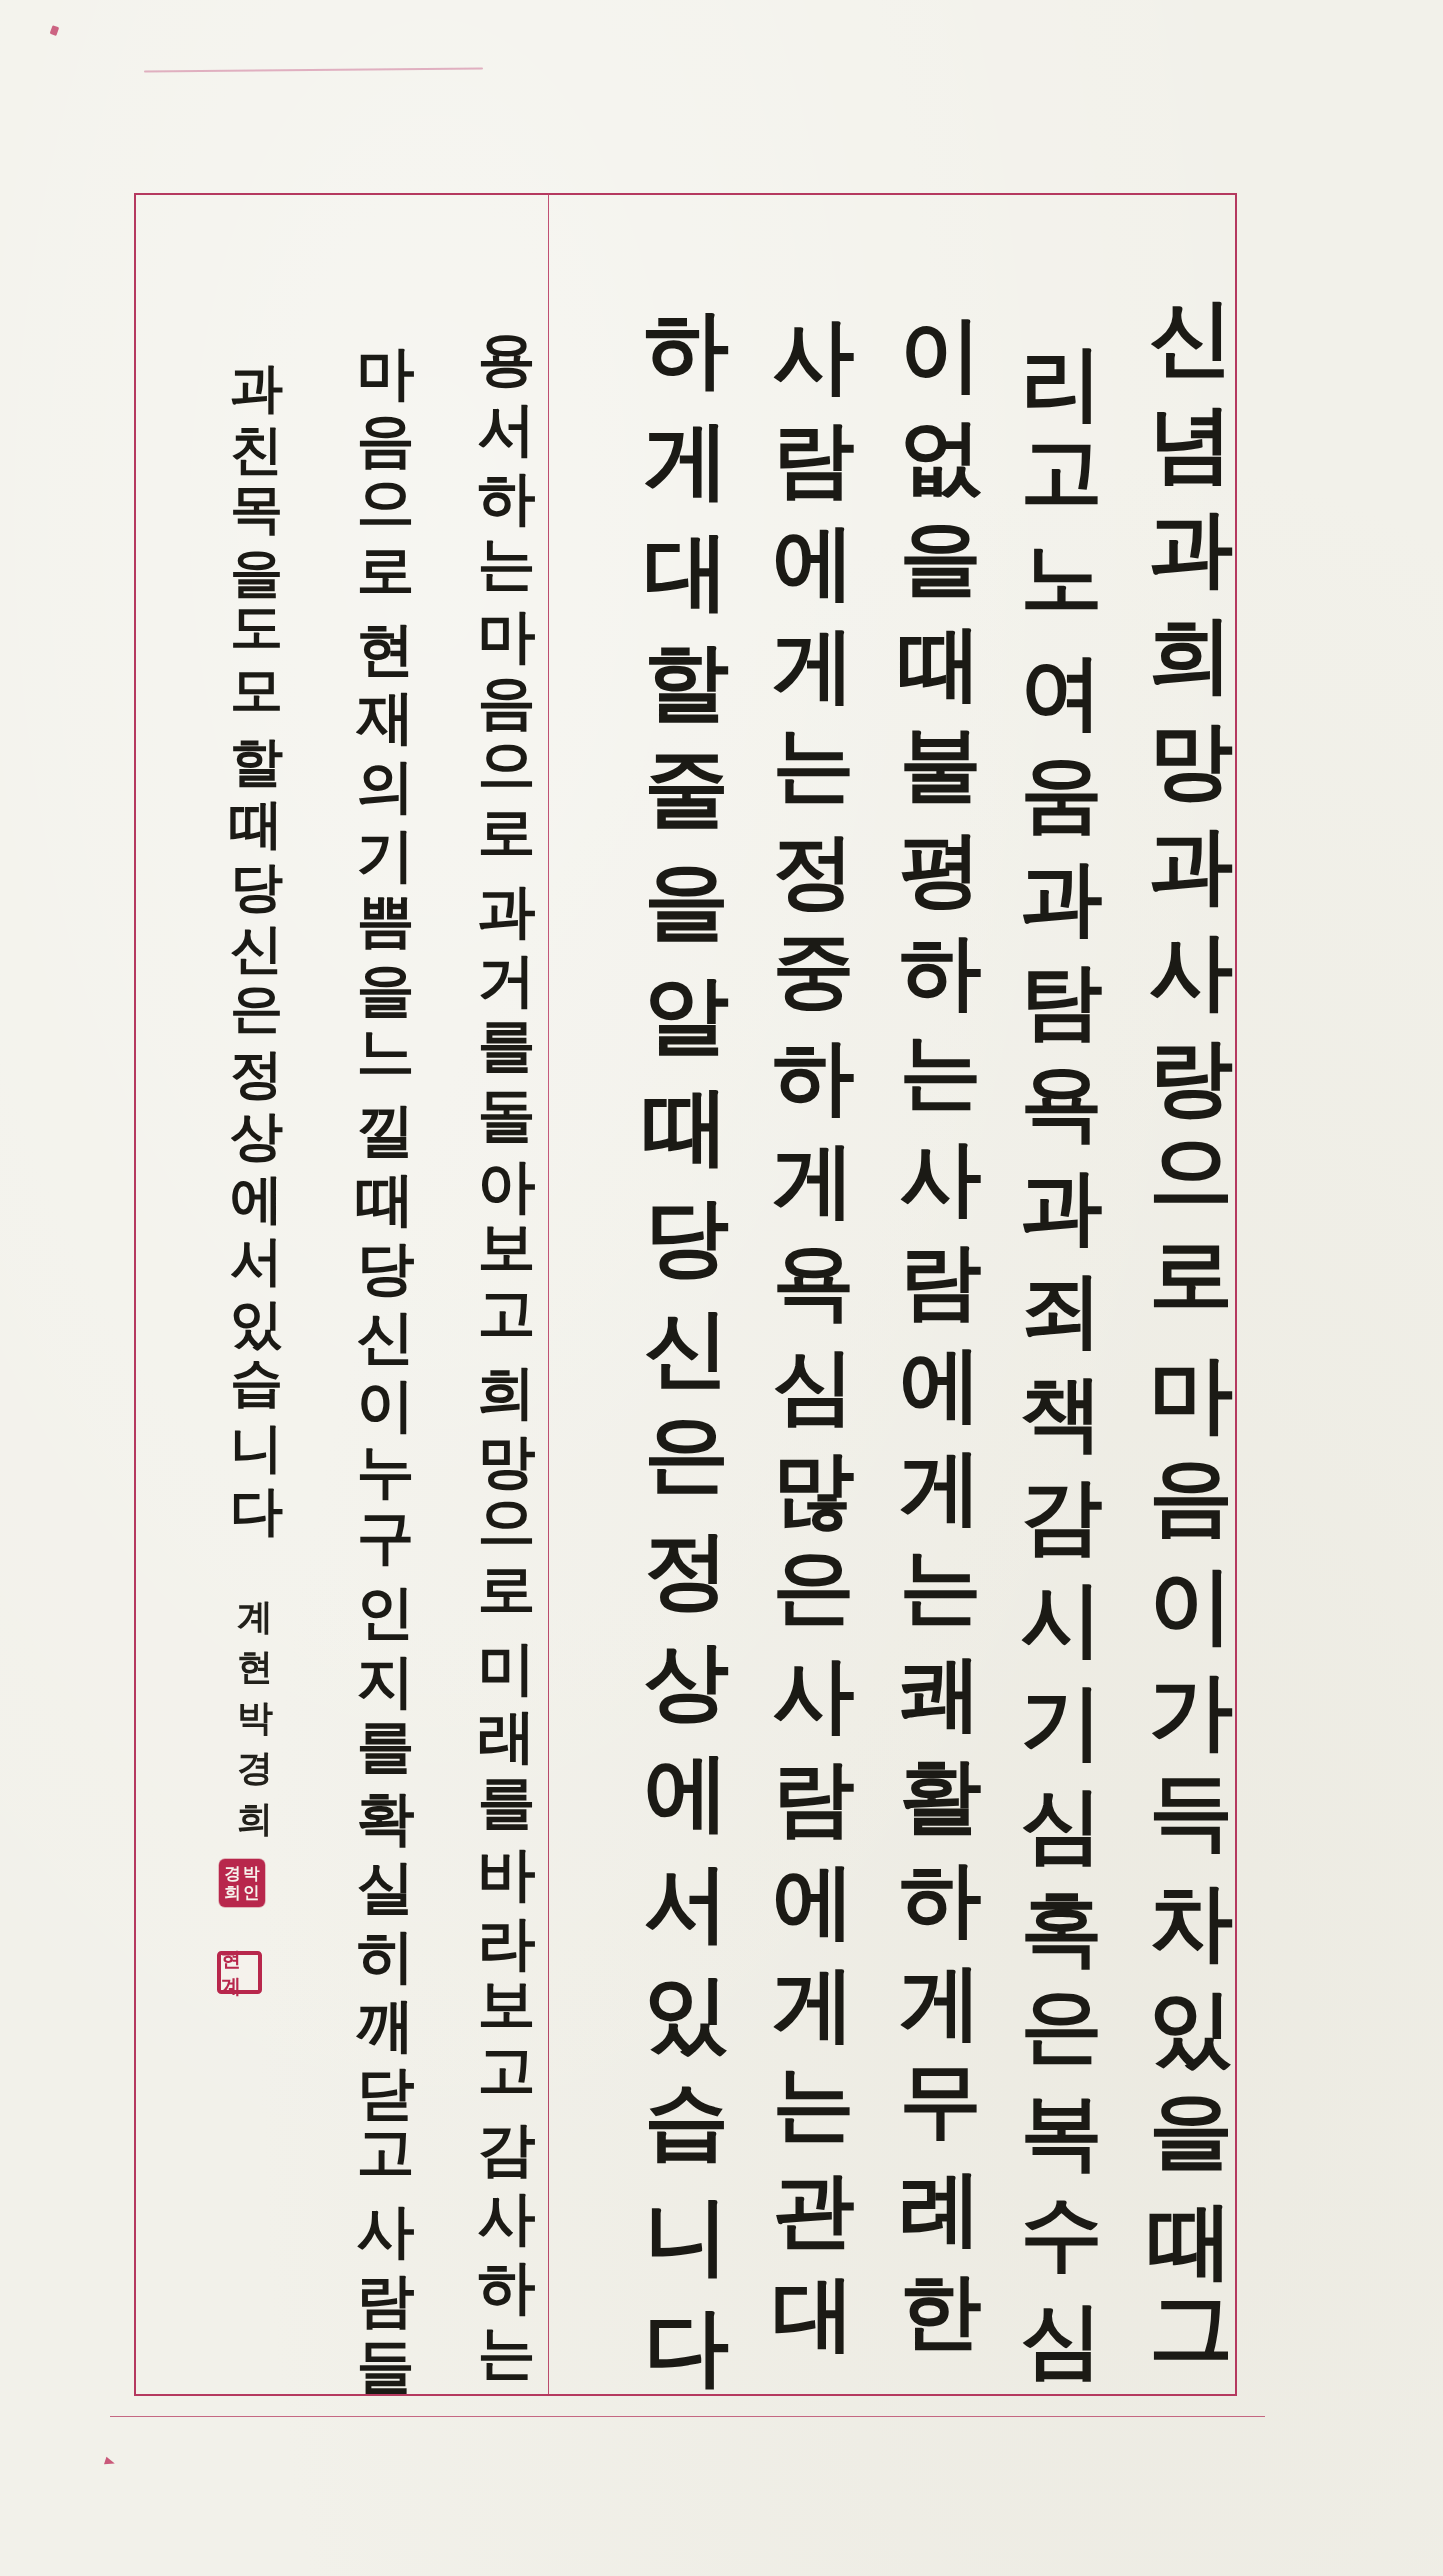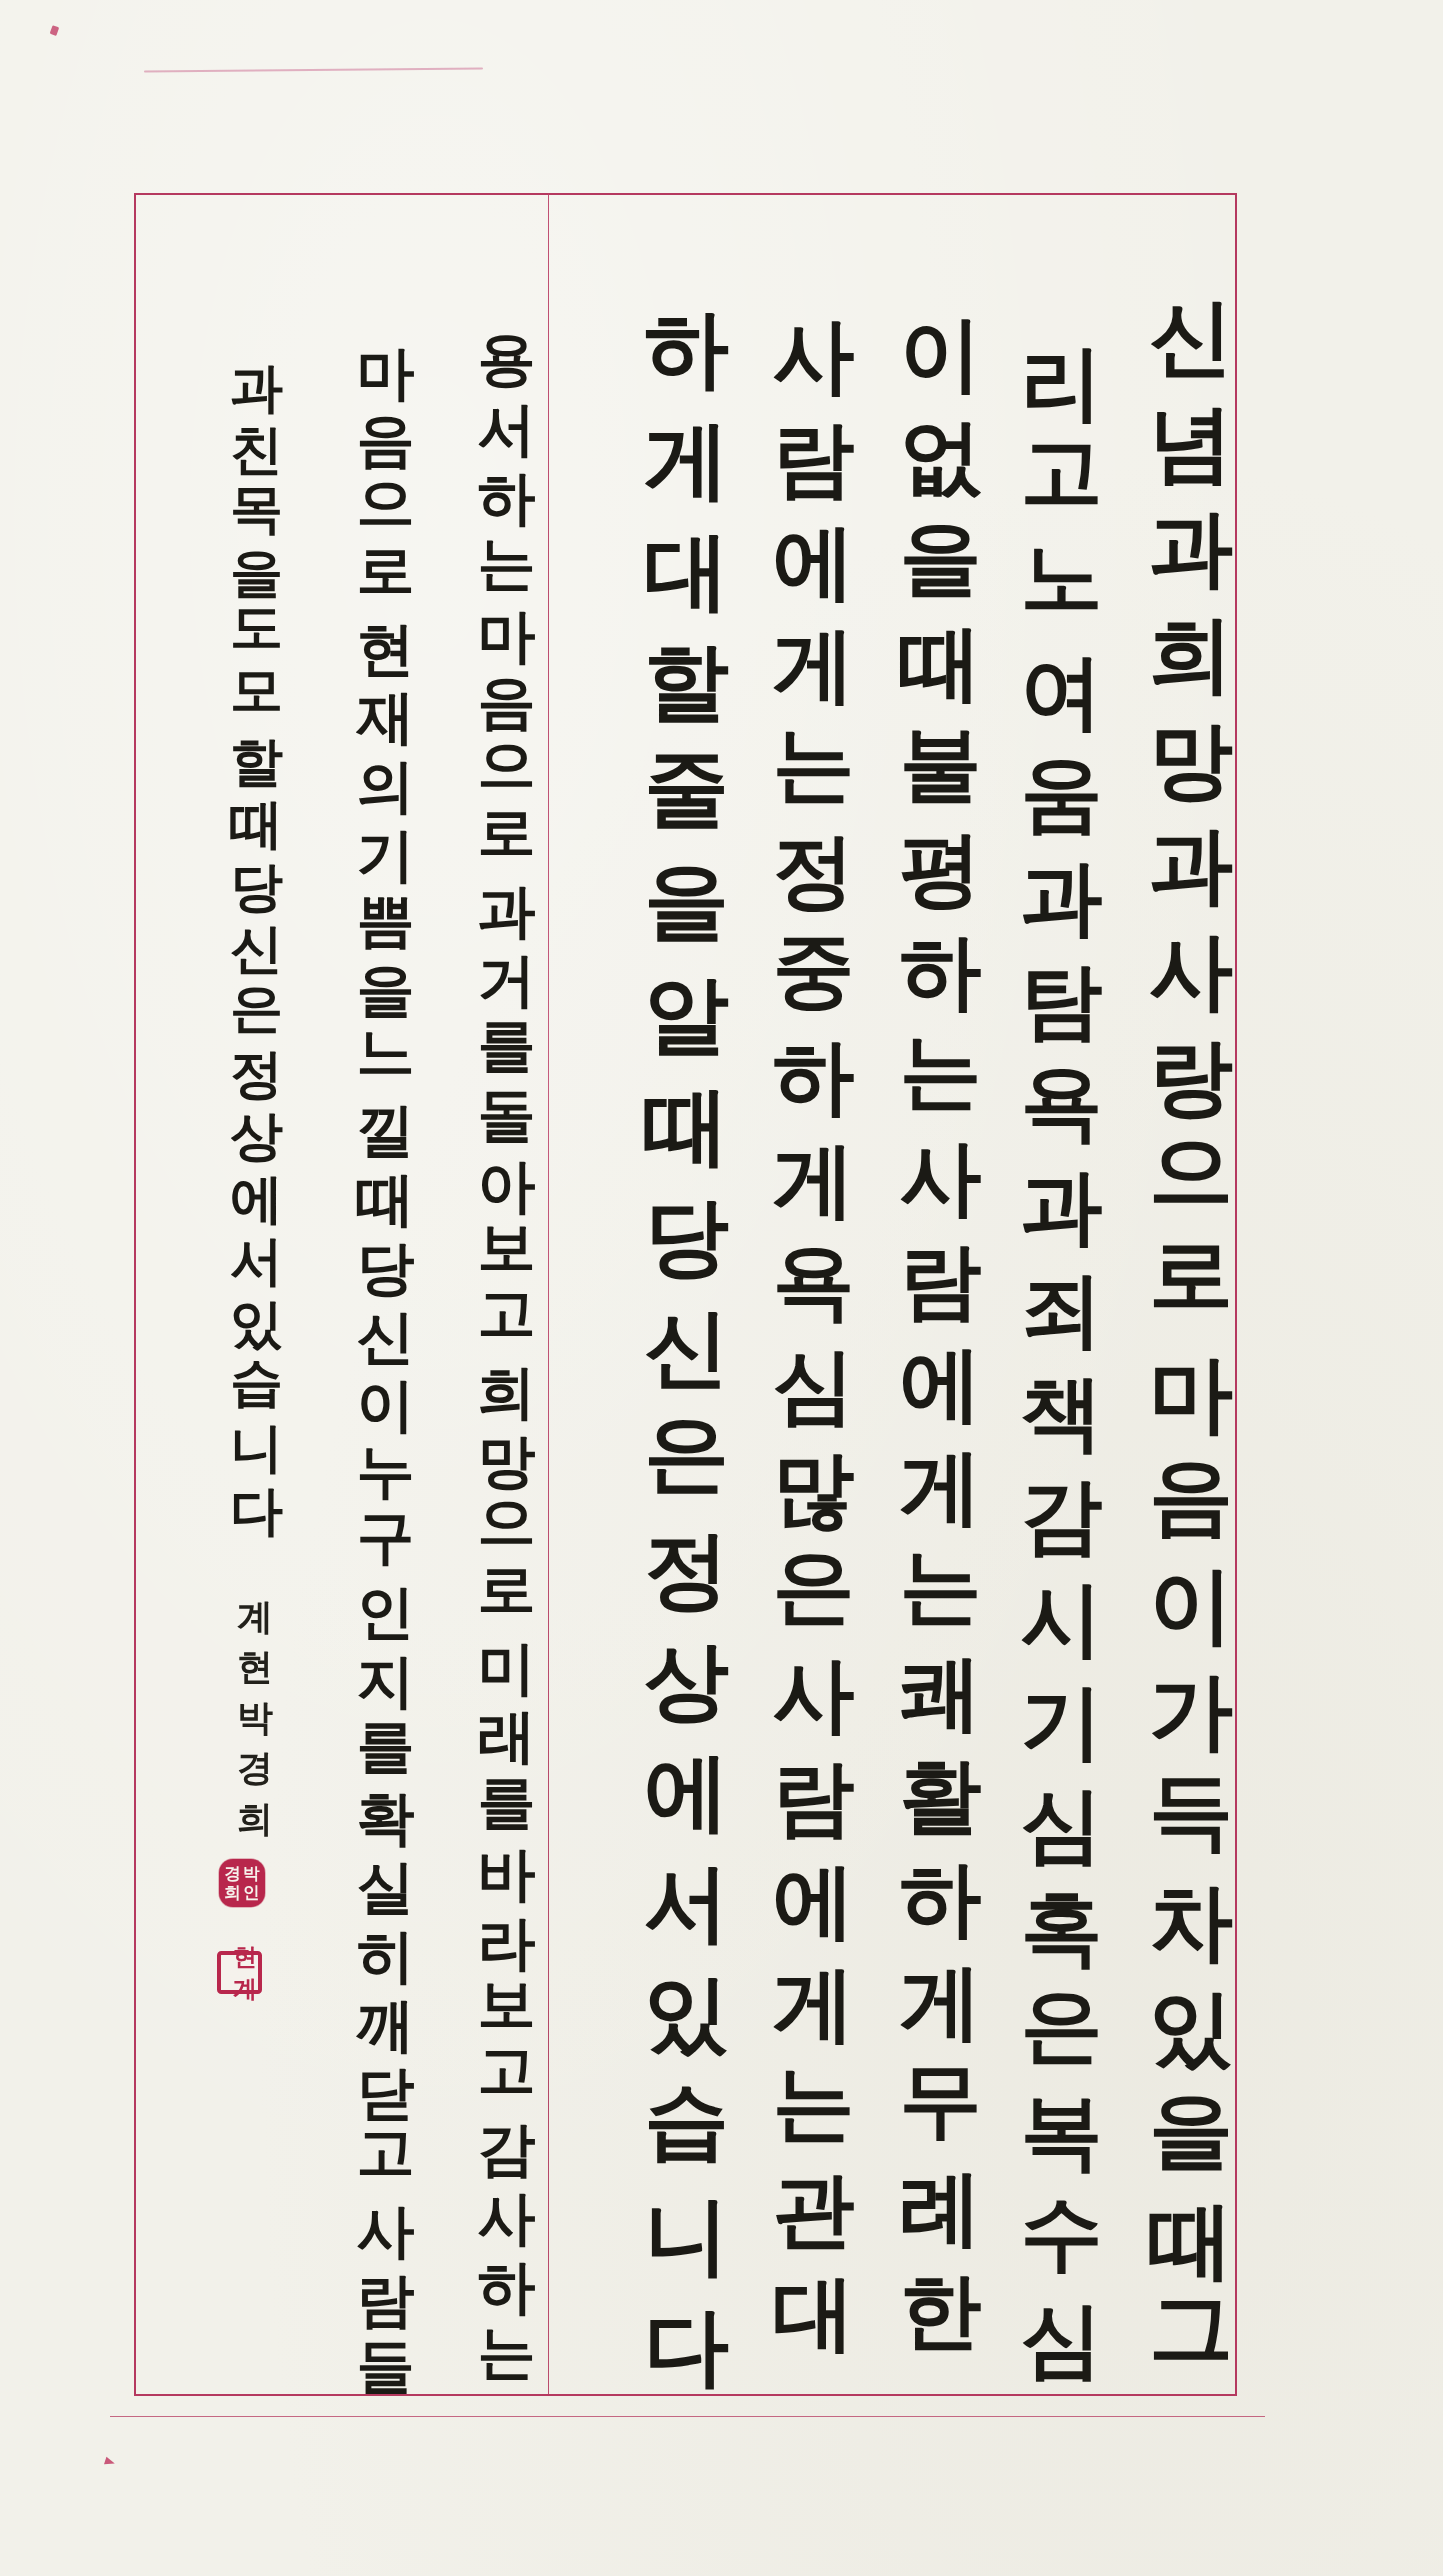--- a/index.html
+++ b/index.html
@@ -53,35 +53,34 @@
   .c3{left:887px;top:258px;font-size:82px;letter-spacing:21px;}
   .c4{left:760px;top:260px;font-size:82px;letter-spacing:21px;}
   .c5{left:631px; top:249px;font-size:85px;letter-spacing:26px;}
   .c6{left:468px; top:292px;font-size:58px; letter-spacing:10.8px;}
   .c7{left:347px; top:305px;font-size:58px; letter-spacing:10.8px;}
   .c8{left:222px; top:325px;font-size:53px; letter-spacing:9.4px;}
   .sig{left:231px;top:1574px;font-size:36px;letter-spacing:14.4px;color:#22211b;font-weight:bold;}
   
   .seal-solid{
     position:absolute;left:219px;top:1859px;width:46px;height:48px;
-    background:#b8274c;border-radius:14px;
+    background:#b8274c;border-radius:6px;
     display:flex;flex-direction:column;align-items:center;justify-content:center;
     box-shadow:0 0 0 0.7px rgba(184,39,76,.4);
   }
   .seal-solid .row{
     color:#f6f2ec;font-size:16.6px;line-height:19px;font-weight:bold;letter-spacing:2.2px;
     text-indent:2.2px;
   }
   .seal-outline{
     position:absolute;left:217px;top:1951px;width:45px;height:43px;
     border:4.3px solid #b8274c;border-radius:4.3px;box-sizing:border-box;
     display:flex;align-items:center;justify-content:center;
-    color:#b8274c;font-size:24px;font-weight:bold;letter-spacing:0.7px;
+    color:#b8274c;font-size:20px;font-weight:bold;letter-spacing:0.7px;
     background:rgba(246,242,236,.6);
-    padding-left:12px;
   }
 </style>
 </head>
 <body>
 
 <div class="paper">
 
   <div class="top-streak"></div>
   <div class="corner-dot"></div>
   <div class="bl-mark"></div>

